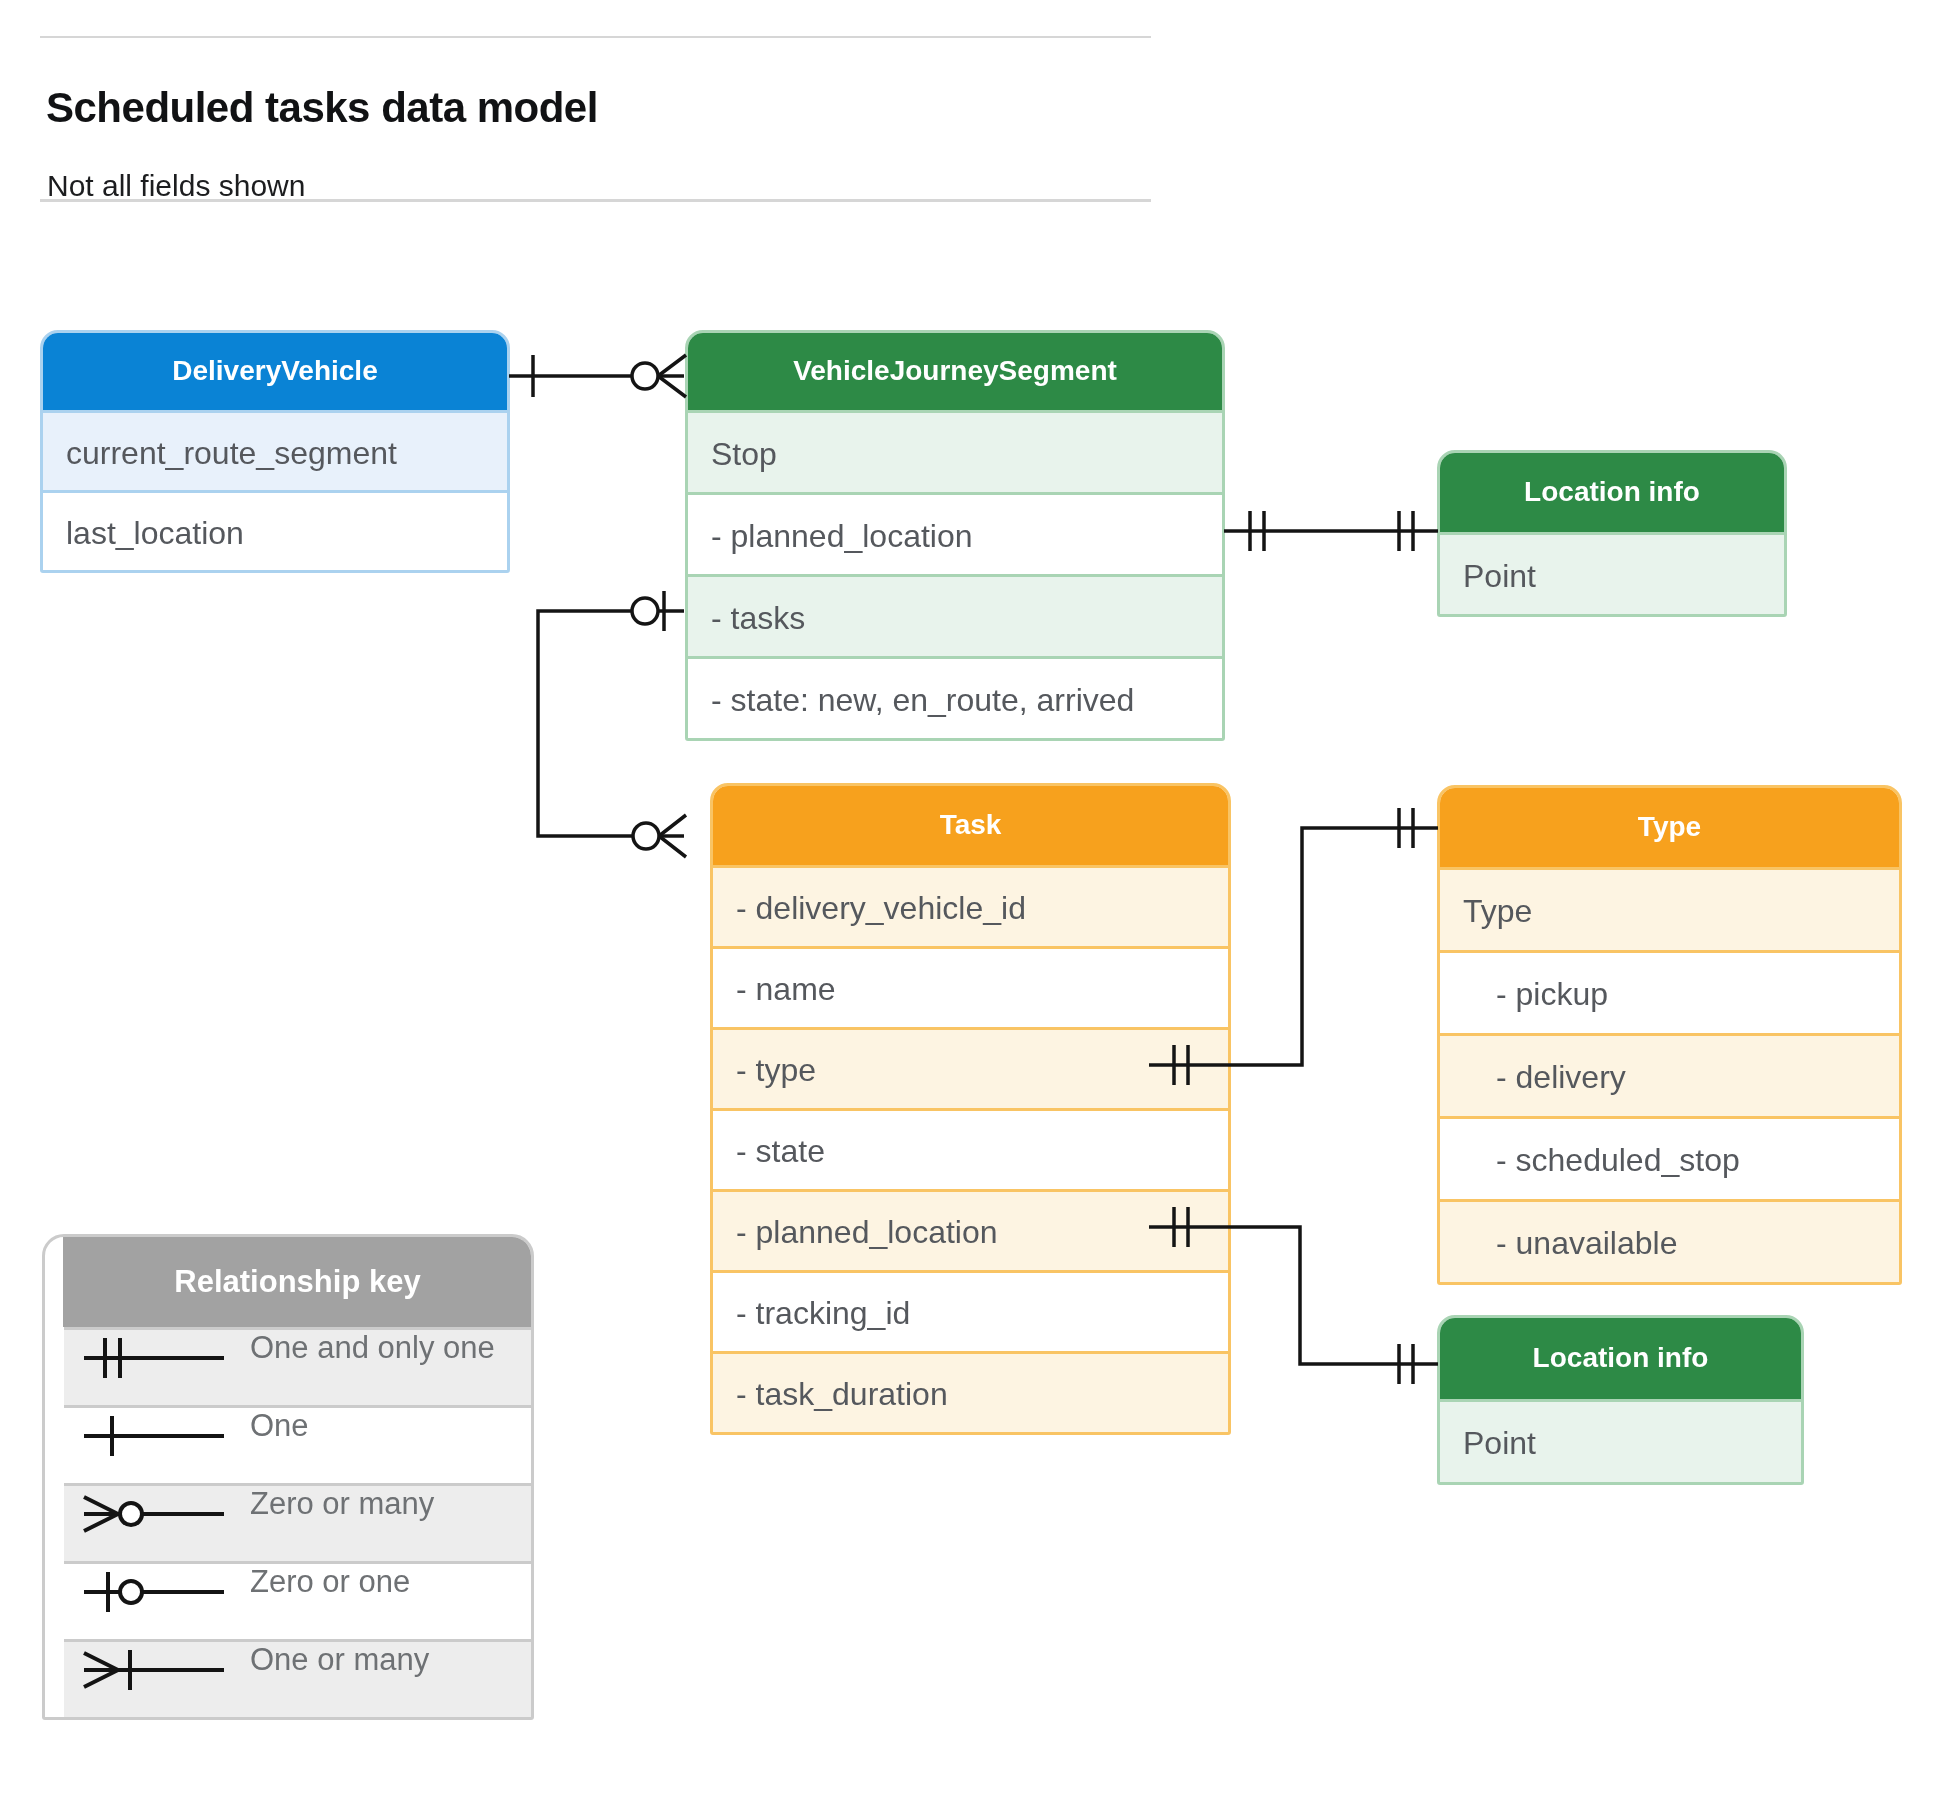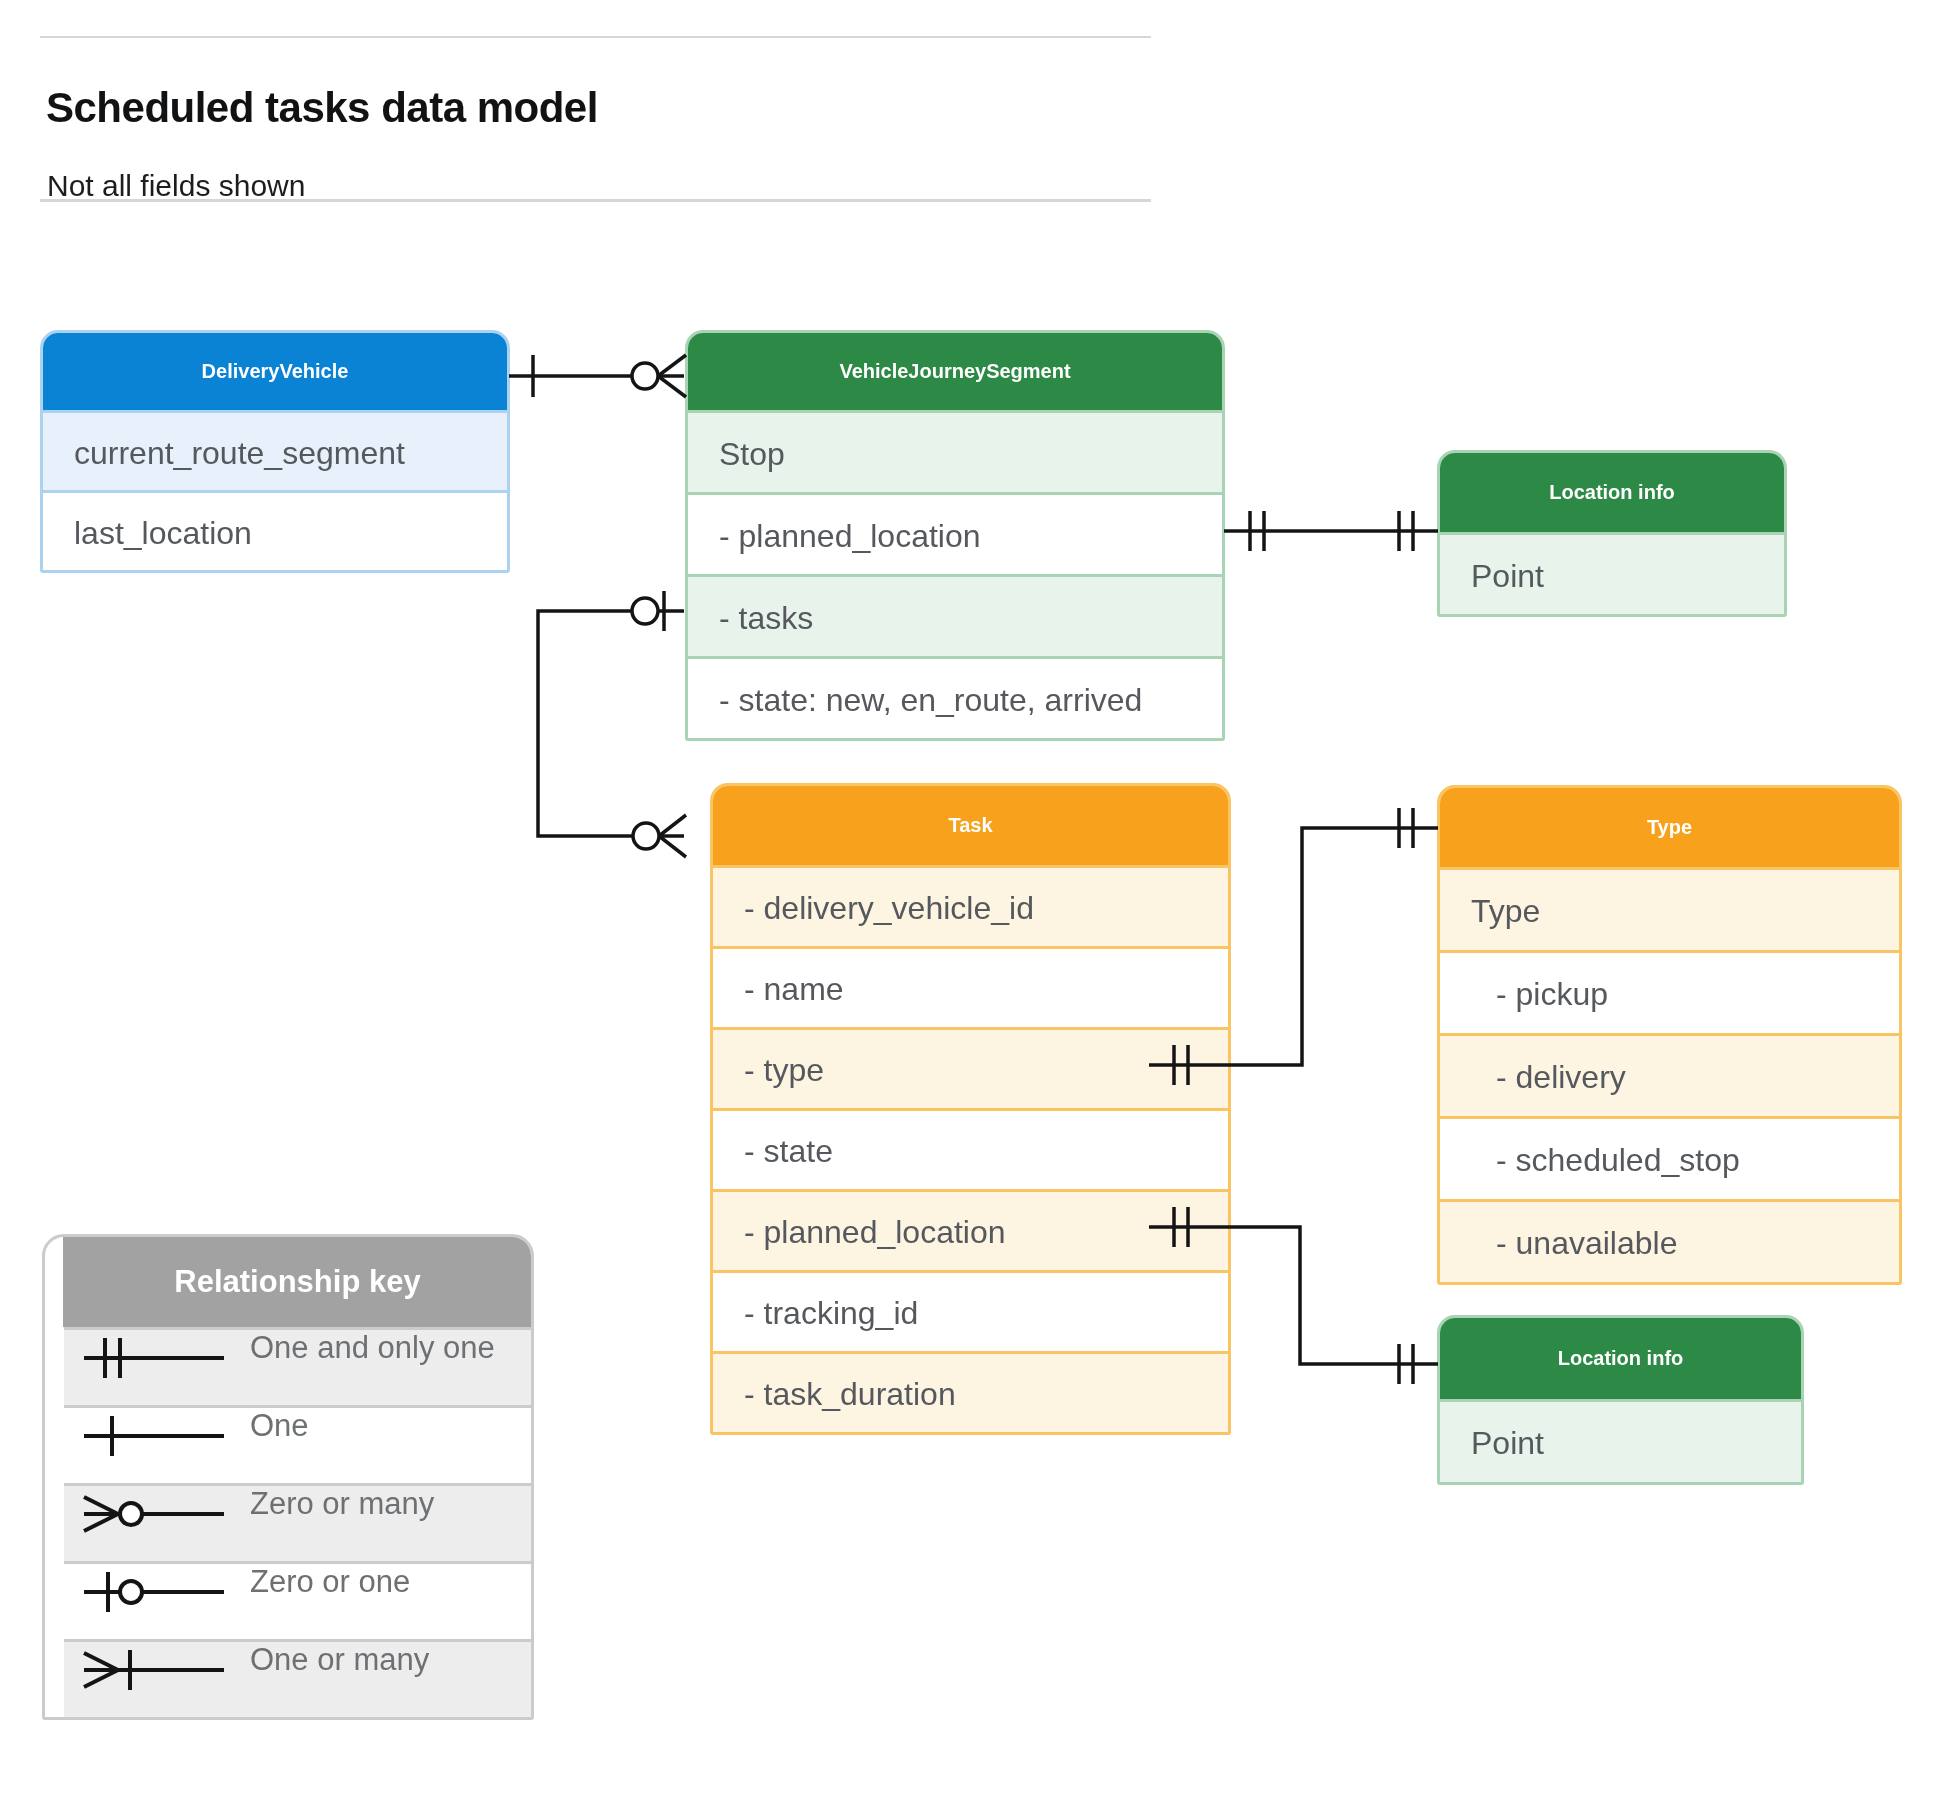--- a/index.html
+++ b/index.html
@@ -29,30 +29,30 @@
     border-radius:18px 18px 3px 3px;
     overflow:hidden;
     background:#ffffff;
     box-sizing:border-box;
   }
   .entity-header{
     height:var(--hh);
     line-height:var(--hh);
     background:var(--accent);
     color:#ffffff;
-    font-size:20px;font-weight:bold;
+    font-size:28px;font-weight:bold;
     text-align:center;
     margin:-1px -1px 0 -1px;
   }
   .entity-row{
     height:var(--rh);
     line-height:var(--rh);
     border-top:3px solid var(--border);
     box-sizing:border-box;
-    padding-left:31px;
+    padding-left:23px;
     font-size:32px;color:#55585d;
     background:#ffffff;
     white-space:nowrap;
   }
   .entity-row:nth-child(even){background:var(--shade);}
   .entity-row.indent{padding-left:56px;}
 
   .blue  {--accent:#0a83d5;--border:#abd2ef;--shade:#e8f1fb;}
   .green {--accent:#2d8a46;--border:#a9d4b4;--shade:#e8f3ec;}
   .orange{--accent:#f7a11d;--border:#f9c464;--shade:#fdf4e2;}

